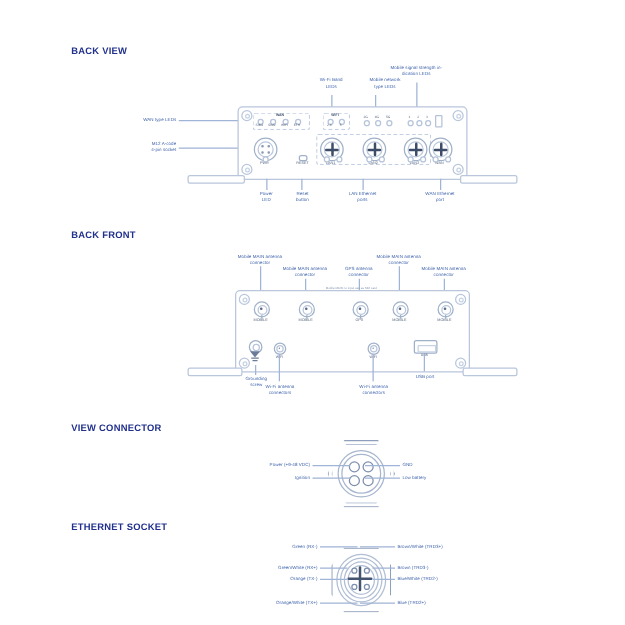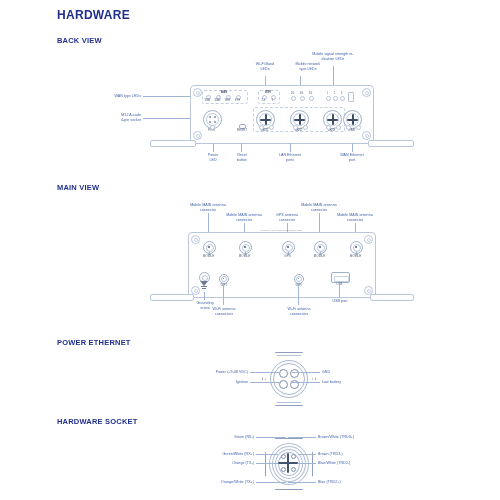--- a/index.html
+++ b/index.html
@@ -126,21 +126,20 @@
   }
   .ecirc{position:absolute;border-radius:50%;border:1px solid #b0bed5;background:#fff;}
   .espoke{position:absolute;background:#45546f;border-radius:1px;}
   .edot{position:absolute;width:3.4px;height:3.4px;border-radius:50%;border:1px solid #7d8fae;background:#fff;}
 </style>
 </head>
 <body>
 
 <div class="page">
 
-  <h1 class="title">HARDWARE</h1>
 
   <div class="section-head sh-front">BACK VIEW</div>
 
   <div>
 
     <div class="lbl c" style="left:245px;top:62px;width:40px;">Wi-Fi Band
 LEDs</div>
     <div class="ln v" style="left:265px;top:76px;height:12px;"></div>
 
     <div class="lbl c" style="left:285px;top:62px;width:46px;">Mobile network
@@ -261,21 +260,21 @@
 
     <div class="ln v" style="left:290px;top:143px;height:9px;"></div>
     <div class="lbl c" style="left:268px;top:153px;width:44px;">LAN Ethernet
 ports</div>
 
     <div class="ln v" style="left:352px;top:143px;height:9px;"></div>
     <div class="lbl c" style="left:330px;top:153px;width:44px;">WAN Ethernet
 port</div>
   </div>
 
-  <div class="section-head sh-back">MAIN VIEW</div>
+  <div class="section-head sh-back">BACK FRONT</div>
 
   <div>
 
     <div class="lbl c" style="left:183px;top:203px;width:50px;">Mobile MAIN antenna
 connector</div>
     <div class="ln v" style="left:208px;top:213px;height:26px;"></div>
 
     <div class="lbl c" style="left:219px;top:213px;width:50px;">Mobile MAIN antenna
 connector</div>
     <div class="ln v" style="left:244px;top:223px;height:16px;"></div>
@@ -368,21 +367,21 @@
 connectors</div>
 
     <div class="ln v" style="left:298px;top:283px;height:22px;"></div>
     <div class="lbl c" style="left:279px;top:307px;width:40px;">Wi-Fi antenna
 connectors</div>
 
     <div class="ln v" style="left:339px;top:283px;height:14px;"></div>
     <div class="lbl c" style="left:323px;top:299px;width:34px;">USB port</div>
   </div>
 
-  <div class="section-head sh-power">POWER ETHERNET</div>
+  <div class="section-head sh-power">VIEW CONNECTOR</div>
 
   <div>
     <div class="hex" style="left:262px;top:352px;"></div>
     <div class="hex-in" style="left:265px;top:355px;"></div>
     <div class="pcircle" style="left:270px;top:360px;width:36px;height:36px;"></div>
     <div class="pcircle" style="left:273px;top:363px;width:30px;height:30px;"></div>
 
     <div class="pinhole" style="left:279px;top:369px;"></div>
     <div class="pinhole" style="left:290px;top:369px;"></div>
     <div class="pinhole" style="left:279px;top:380px;"></div>
@@ -394,21 +393,21 @@
     <div class="lbl r" style="left:196px;top:380px;width:52px;">Ignition</div>
     <div class="ln h" style="left:250px;top:382px;width:30px;"></div>
 
     <div class="lbl l" style="left:322px;top:370px;width:52px;">GND</div>
     <div class="ln h" style="left:292px;top:372px;width:28px;"></div>
 
     <div class="lbl l" style="left:322px;top:380px;width:52px;">Low battery</div>
     <div class="ln h" style="left:292px;top:382px;width:28px;"></div>
   </div>
 
-  <div class="section-head sh-eth">HARDWARE SOCKET</div>
+  <div class="section-head sh-eth">ETHERNET SOCKET</div>
 
   <div>
     <div class="ehex" style="left:265px;top:438px;"></div>
     <div class="ecirc" style="left:269px;top:443px;width:38px;height:40px;border-radius:50%;"></div>
     <div class="ecirc" style="left:272px;top:446px;width:32px;height:34px;"></div>
     <div class="ecirc" style="left:275px;top:449px;width:26px;height:28px;"></div>
     <div class="ecirc" style="left:278px;top:452px;width:20px;height:22px;"></div>
 
     <div class="espoke" style="left:286.5px;top:453px;width:2px;height:20px;"></div>
     <div class="espoke" style="left:278px;top:462px;width:20px;height:2px;"></div>

